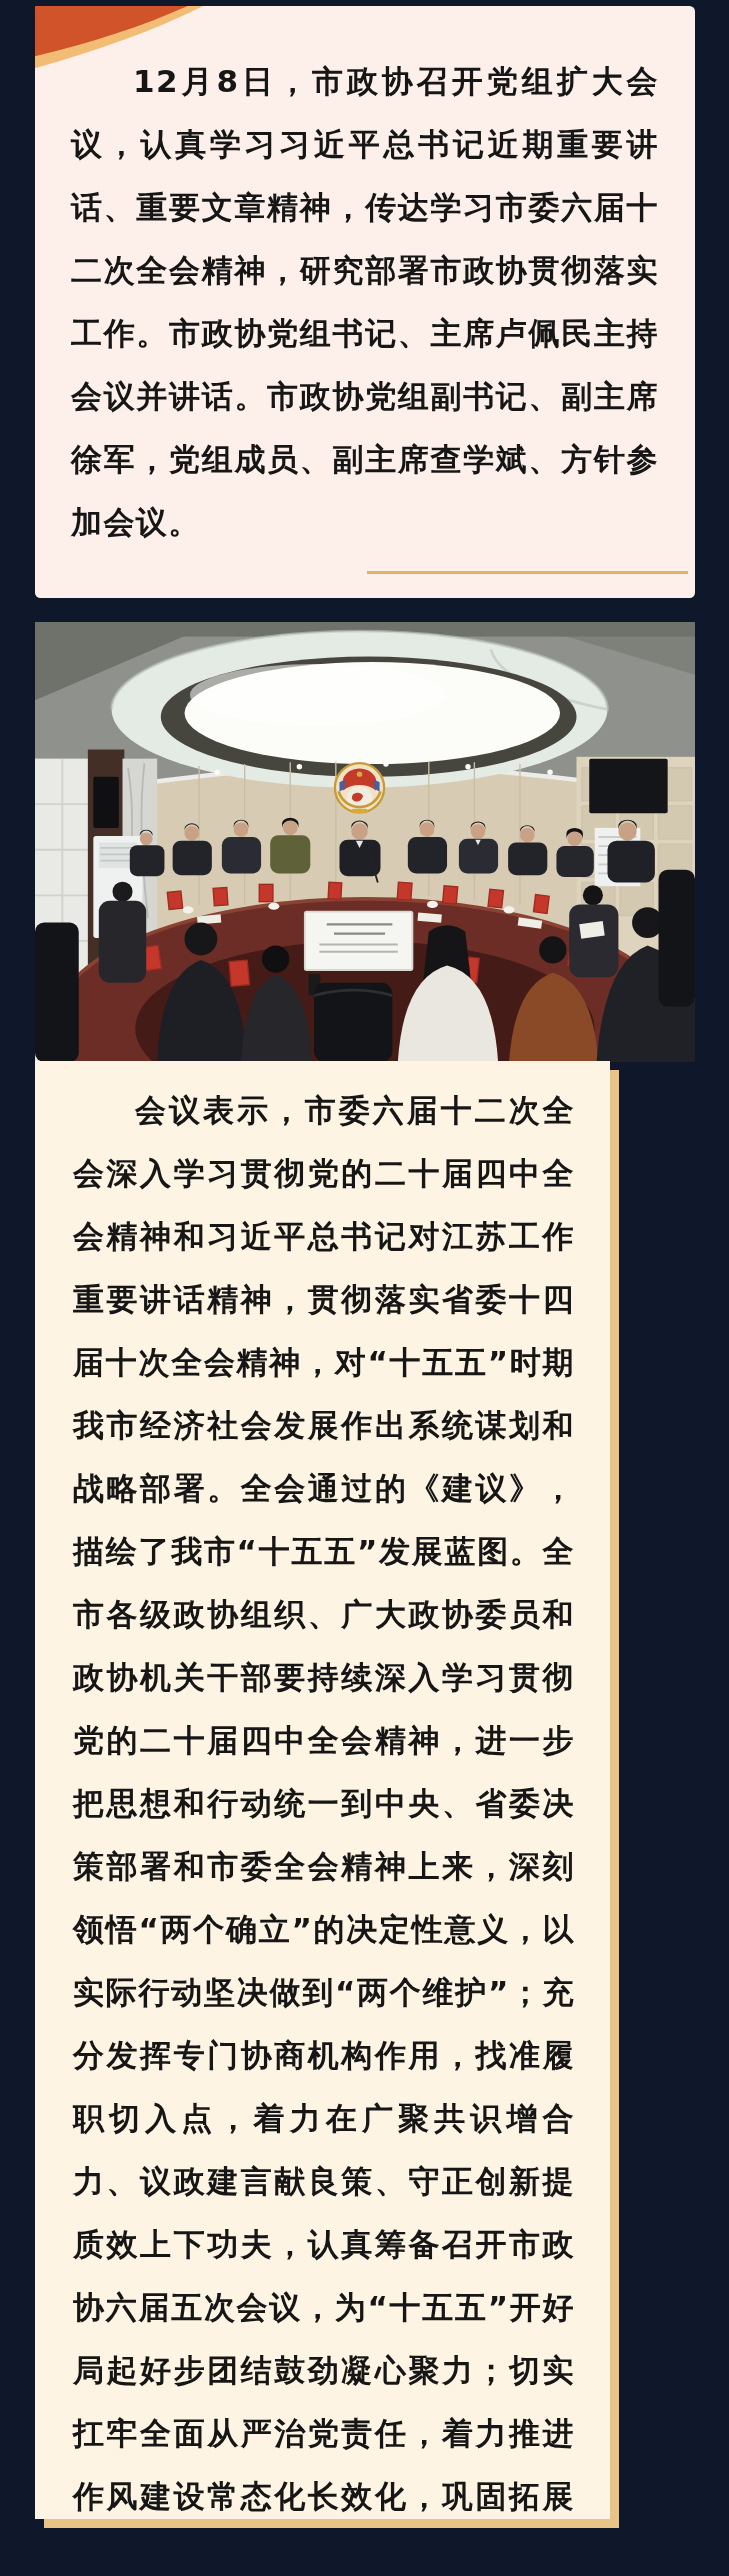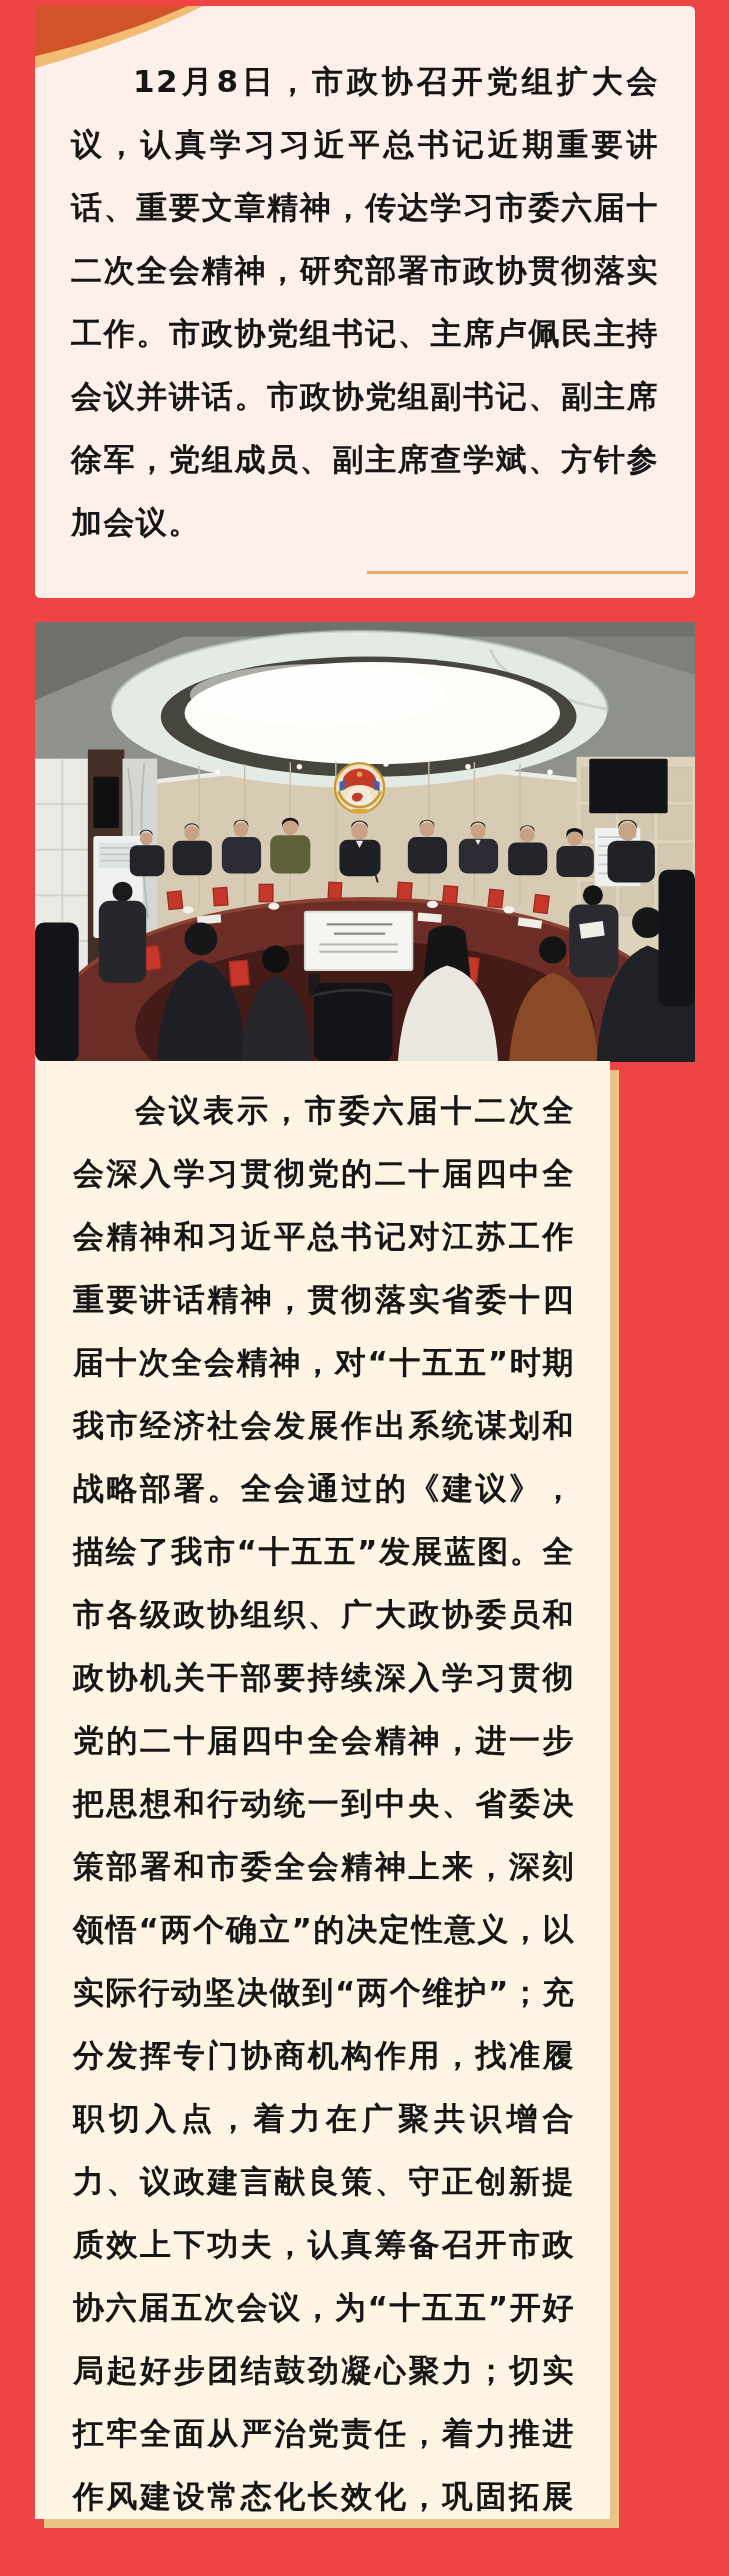--- a/index.html
+++ b/index.html
@@ -1,17 +1,17 @@
 <!DOCTYPE html>
 <html lang="zh" style="--section1-bg: #fdf0ea; --section2-bg: #fdf4e4; --shadow: #eac387; --divider: #e2b269; --swoosh-orange: #d0532a; --swoosh-gold: #f2bc74; --text: #161616; --photo-ceiling: #8f928c; --photo-ceiling-dark: #6f726b; --photo-recess: #e4ebe5; --photo-ring: #46463f; --photo-light: #fcfcf8; --photo-wall: #d7ccb3; --photo-tile-wall: #ded4bd; --photo-white-wall: #e9e9e5; --photo-wood: #432f25; --photo-marble: #d6d7d3; --photo-table: #6b2d25; --photo-table-rim: #8a4232; --photo-table-dark: #451b17; --photo-red: #c5372b; --photo-suit: #23242a; --photo-chair: #131417; --photo-skin: #c9a185; --photo-screen: #f5f5f1; --photo-emblem-gold: #d8a93c; --photo-emblem-red: #c43b2a; --photo-olive: #5f6138; --photo-sweater-white: #e9e7e0; --photo-sweater-rust: #8a4a28; --photo-ac: #eff1f0;font-size:14.6px"><head>
 <meta charset="utf-8">
 <style>
   html,body{margin:0;padding:0;background:#ffffff;}
   body{font-family:"DejaVu Sans","Liberation Sans",sans-serif;}
-  #page{position:relative;width:729px;height:2576px;background:#ef4444;overflow:hidden;}
+  #page{position:relative;width:729px;height:2576px;background:#0f172a;overflow:hidden;}
 
   .card{position:absolute;box-sizing:border-box;}
   #section1{
     left:35px;top:5.5px;width:660px;height:592px;
     background:var(--section1-bg,#fdf0ea);
     border-radius:5.5px;
   }
   #section1 .swoosh{position:absolute;left:0;top:0;width:170px;height:64px;display:block;}
   .body-text{
     padding:44px 36px 0 36px;

